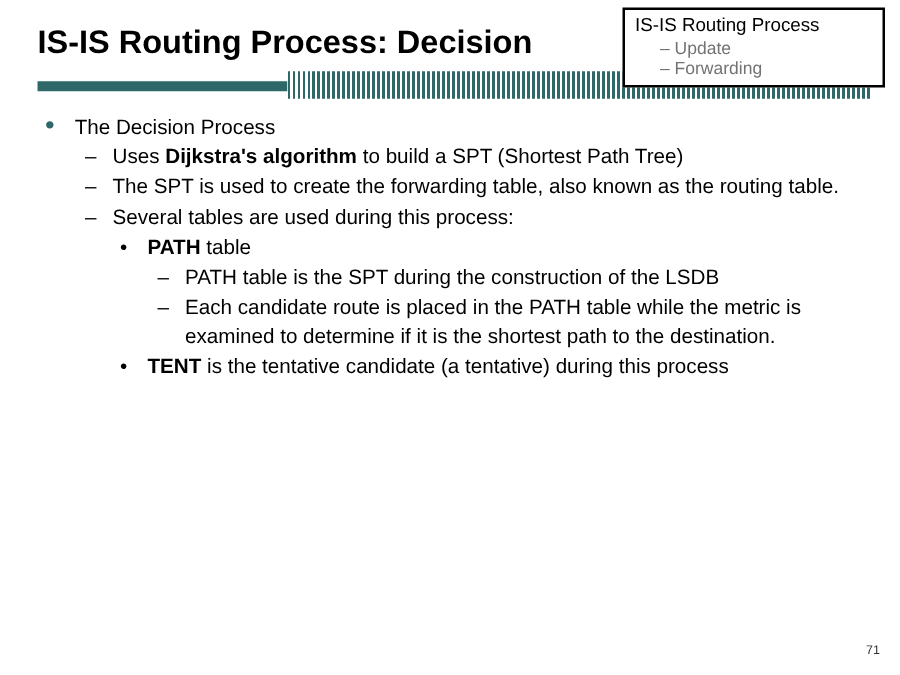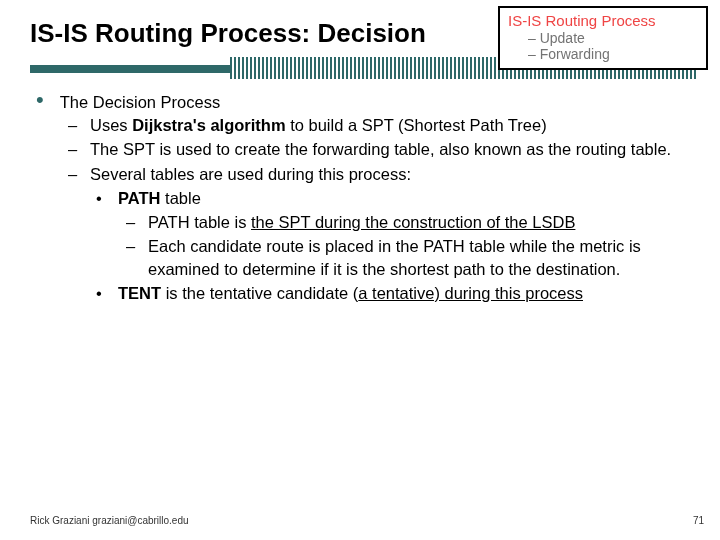--- a/index.html
+++ b/index.html
@@ -55,21 +55,21 @@
       width: 210px;
       border: 2px solid #000;
       background: #fff;
       padding: 4px 6px 6px 8px;
       font-family: "Trebuchet MS", Arial, sans-serif;
       z-index: 5;
     }
     .callout-title {
       font-size: 15px;
       font-weight: normal;
-      color: #ef4444;
+      color: #000000;
       margin-bottom: 1px;
     }
     .callout-item {
       font-size: 14px;
       color: #737373;
       padding-left: 20px;
     }
     .content {
       margin-top: 14px;
       padding-left: 6px;
@@ -82,21 +82,21 @@
     .l2 { padding-left: 32px; }
     .l2-row { display: flex; gap: 10px; font-size: 16.5px; margin-top: 2px; line-height: 1.35;}
     .dash { min-width: 12px; }
     .l3 { padding-left: 28px; }
     .l3-row { display: flex; gap: 10px; font-size: 16.5px; margin-top: 2px; line-height: 1.35;}
     .dot3 { min-width: 12px; }
     .l4 { padding-left: 30px; }
     .l4-row { display: flex; gap: 10px; font-size: 16.5px; margin-top: 2px; line-height: 1.35;}
     .l2-text, .l3-text, .l4-text { flex: 1; }
     .bold { font-weight: bold; }
-    .ul { text-decoration: underline; }
+    .ul { }
     .footer {
       position: absolute;
       left: 30px;
       bottom: 14px;
       font-size: 10px;
       color: #333;
     }
     .pagenum {
       position: absolute;
       right: 16px;
@@ -164,15 +164,14 @@
         <div class="l3-row">
           <span class="dot3">•</span>
           <div class="l3-text">
             <span class="bold">TENT</span><span> is the tentative candidate (</span><span class="ul">a tentative) during this process</span>
           </div>
         </div>
       </div>
     </div>
   </div>
 
-  <div class="footer">Rick Graziani  graziani@cabrillo.edu</div>
   <div class="pagenum">71</div>
 </div>
 
 </body></html>

